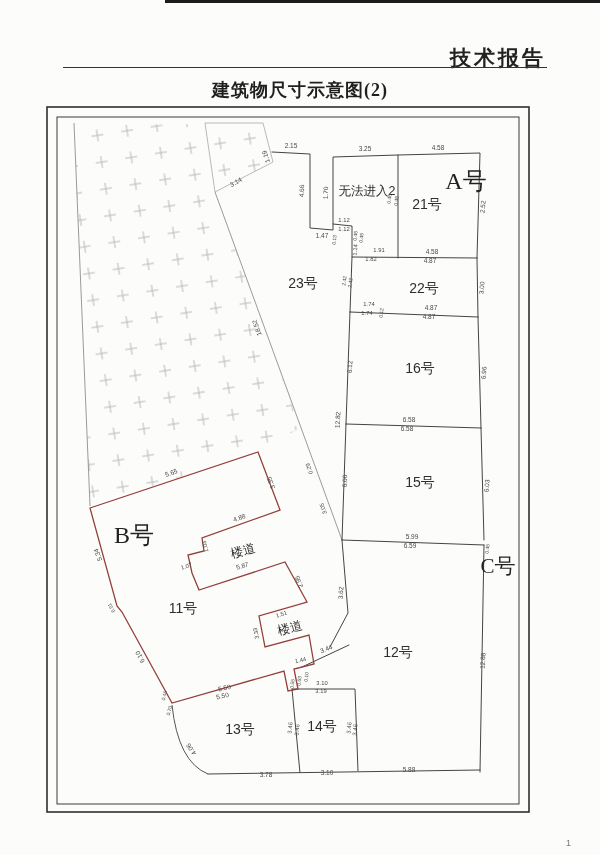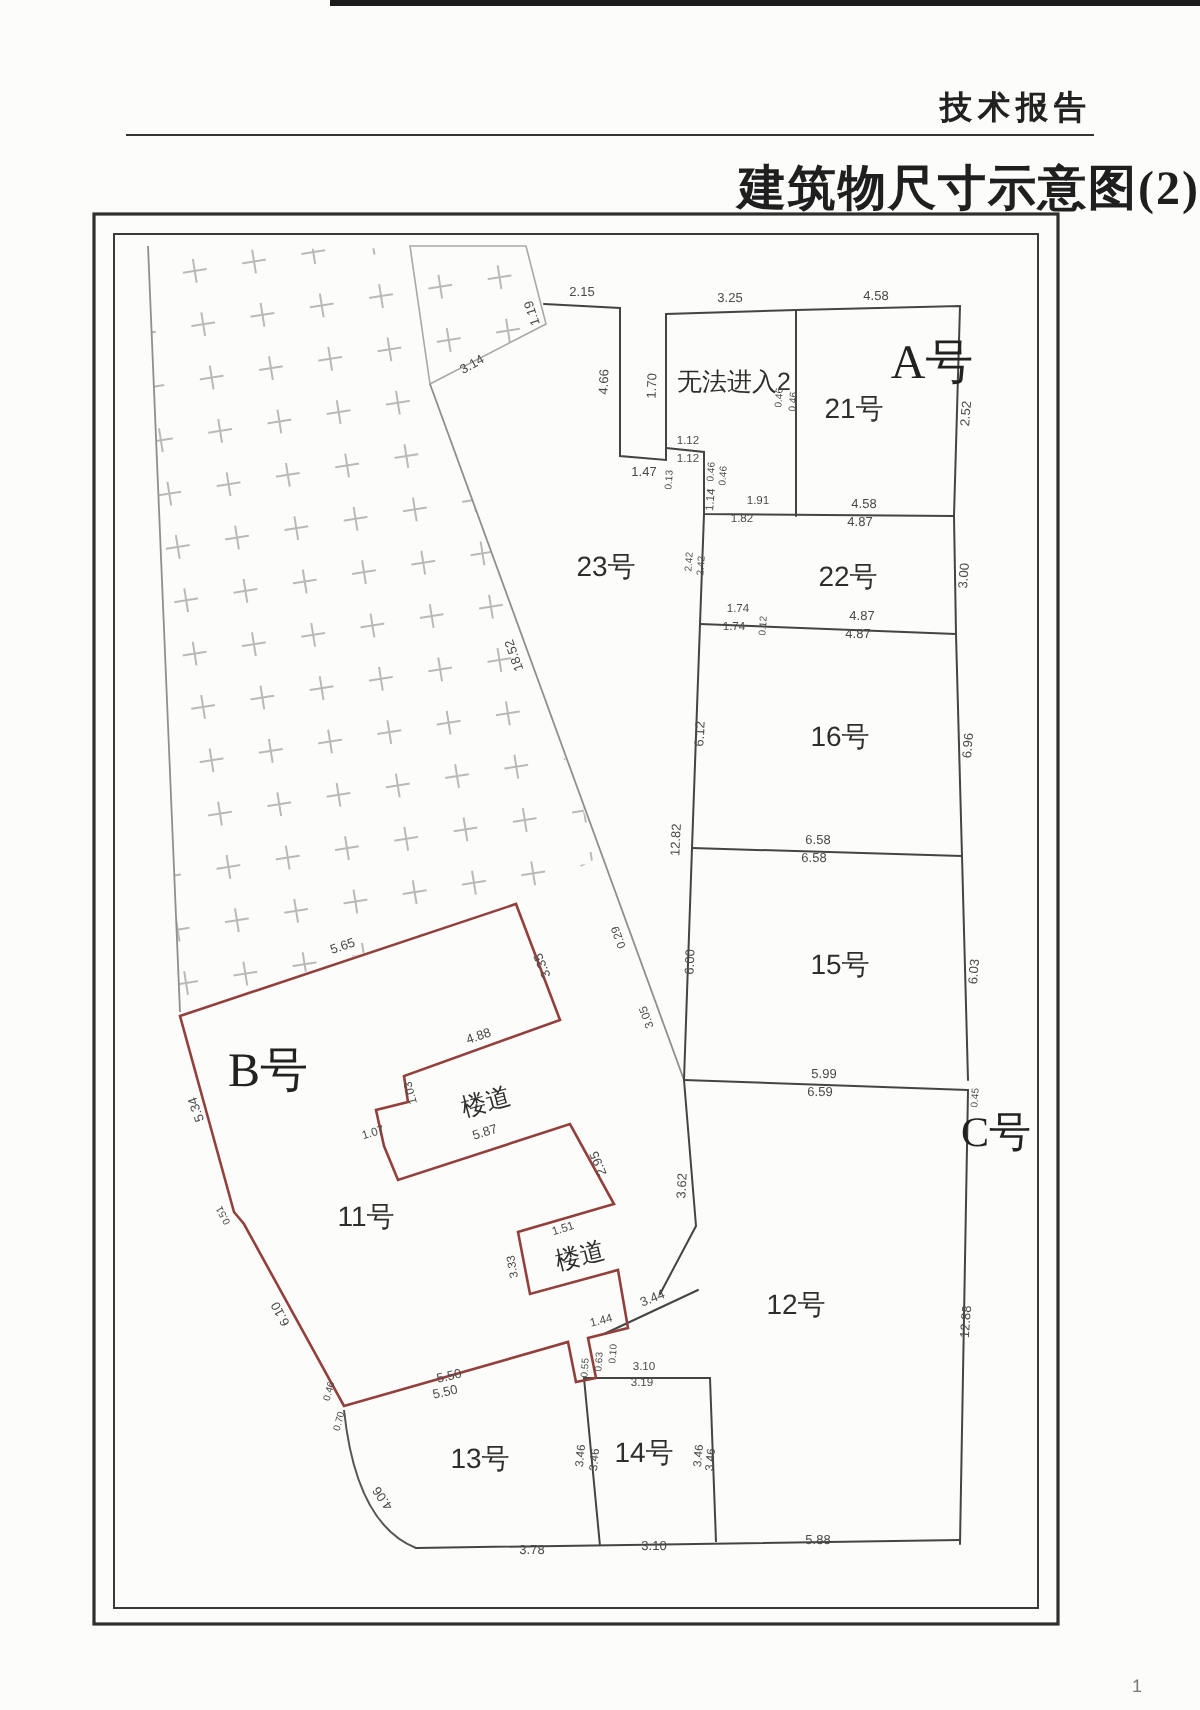--- a/index.html
+++ b/index.html
@@ -1,24 +1,24 @@
 <!DOCTYPE html>
 <html><head>
 <meta charset="utf-8">
 <style>
   html,body{margin:0;padding:0;background:#e8e8e6;}
   .page{position:relative;width:600px;height:855px;background:#fcfcfa;overflow:hidden;
         font-family:"Liberation Sans", sans-serif;}
   .scan-edge{position:absolute;top:0;left:165px;width:435px;height:3px;background:#1c1c1c;}
   .hdr{position:absolute;top:44px;left:63px;width:483px;text-align:right;
-       font-family:Liberation Mono, monospace;font-weight:700;font-size:16px;color:#222;
+       font-family:Liberation Mono, monospace;font-weight:700;font-size:21px;color:#222;
        letter-spacing:3px;}
   .hdr-rule{position:absolute;top:67px;left:63px;width:484px;height:0;border-top:1.5px solid #333;}
-  .title{position:absolute;top:78px;left:0;width:600px;text-align:right;
-         font-family:"Liberation Serif", serif;font-weight:700;font-size:24px;color:#1f1f1f;
+  .title{position:absolute;top:78px;left:0;width:600px;text-align:center;
+         font-family:"Liberation Serif", serif;font-weight:700;font-size:18px;color:#1f1f1f;
          letter-spacing:1px;}
   .pgnum{position:absolute;top:838px;left:566px;font-size:9px;color:#777;}
   svg{position:absolute;top:0;left:0;}
   text{fill:#3d3d3d;}
   .dim{font-size:6.5px;font-family:"Liberation Sans",sans-serif;fill:#4a4a4a;}
   .t6{font-size:5.8px;}
   .t5{font-size:5px;}
   .room{font-size:14px;fill:#2e2e2e;}
   .small-room{font-size:12.5px;fill:#2e2e2e;}
   .bldg{font-size:24px;fill:#222;font-family:"Liberation Serif",serif;}

